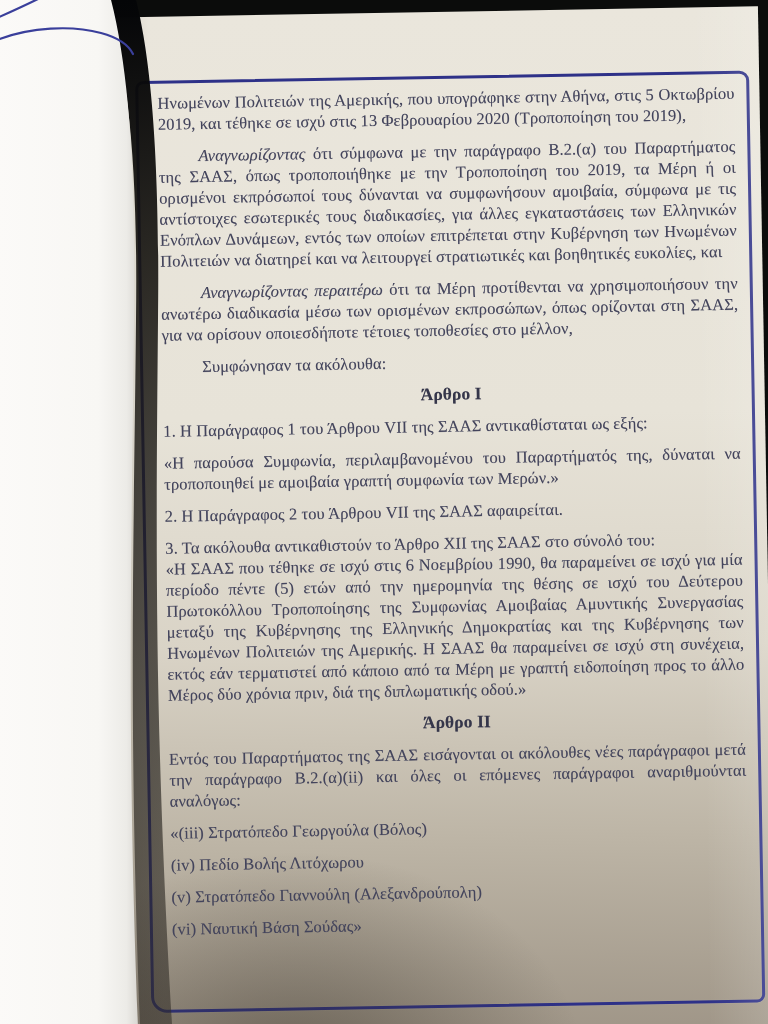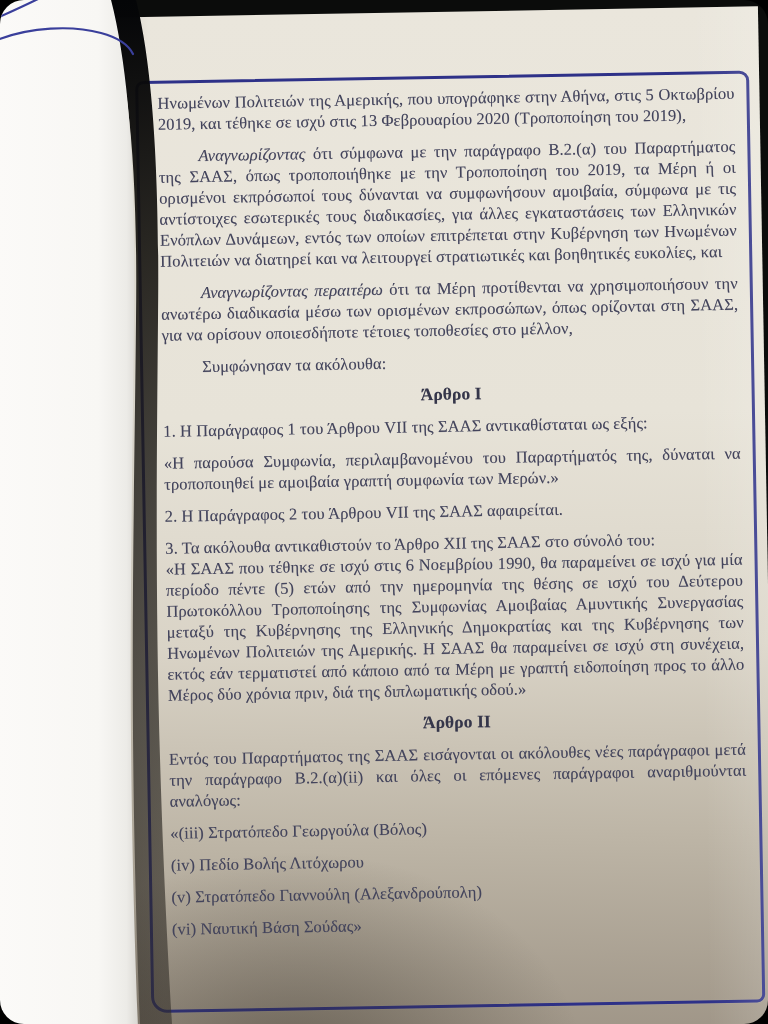--- a/index.html
+++ b/index.html
@@ -1,20 +1,19 @@
 <!DOCTYPE html>
 <html style="--background: #0b0c0b; --frame: #2e3188; --ink: #43445c; --heading_ink: #35364a; --page_light: #eae6dc; --page_mid: #d9d3c6; --page_dark: #9a9082; --prev_page: #f8f7f4; --border_accent: #3a3f9b;"><head>
 <meta charset="utf-8">
 <style>
   html,body{margin:0;padding:0;background:#000;}
   .scene{
     position:relative;width:768px;height:1024px;overflow:hidden;
     background:var(--background,#0b0c0b);
     font-family:"Liberation Serif","DejaVu Serif",serif;
-    border-radius:24px;
   }
   
   .main-page{
     position:absolute;left:88px;top:18px;width:670px;height:1060px;
     transform:rotate(-1deg);transform-origin:0 0;
     background:linear-gradient(180deg,
       var(--page_light,#eae6dc) 0%,
       #e7e3d8 38%,
       var(--page_mid,#d9d3c6) 60%,
       #bdb5a6 78%,

